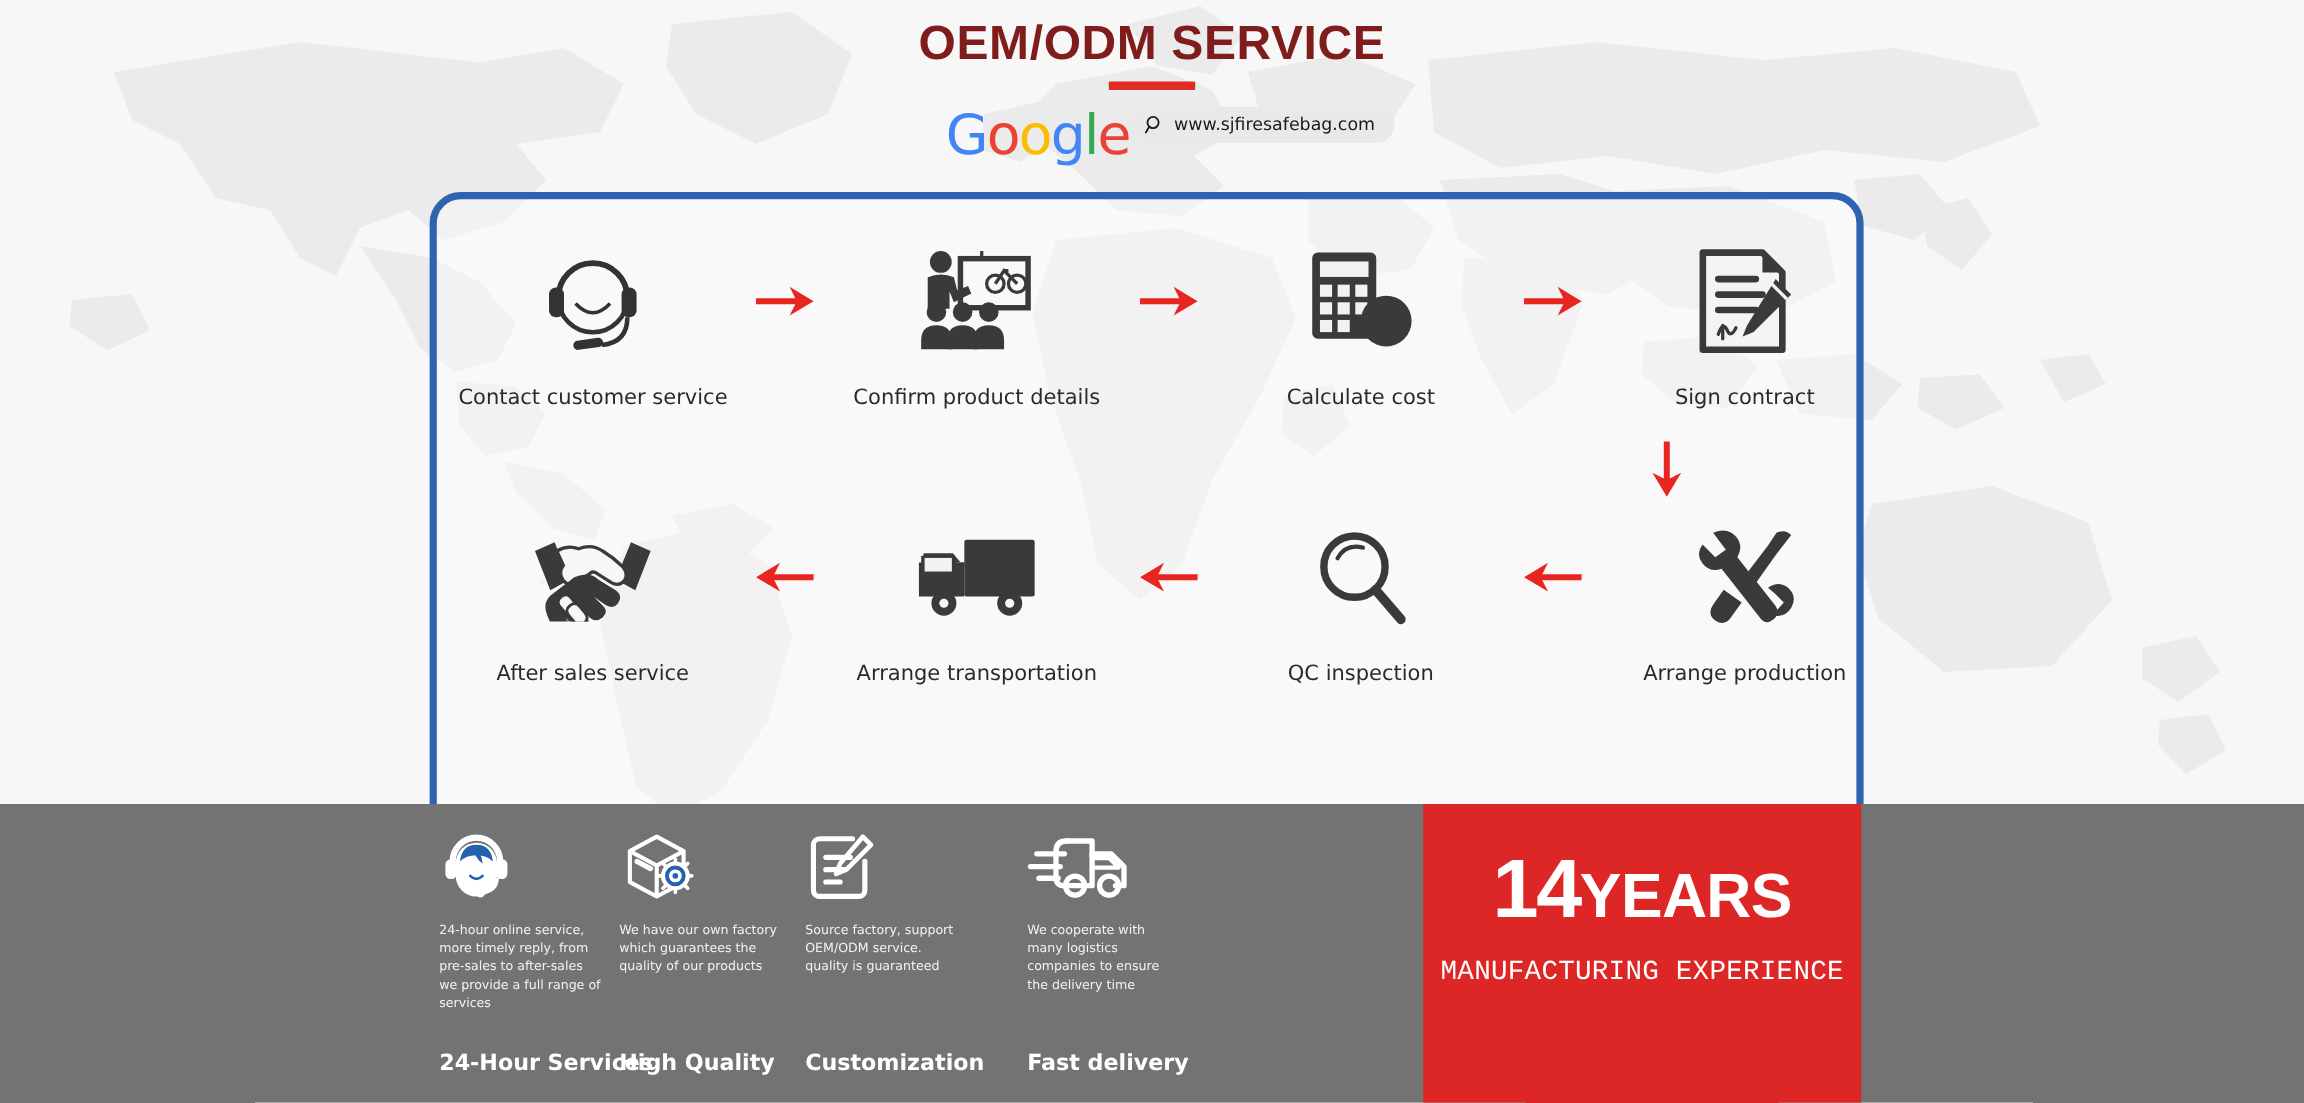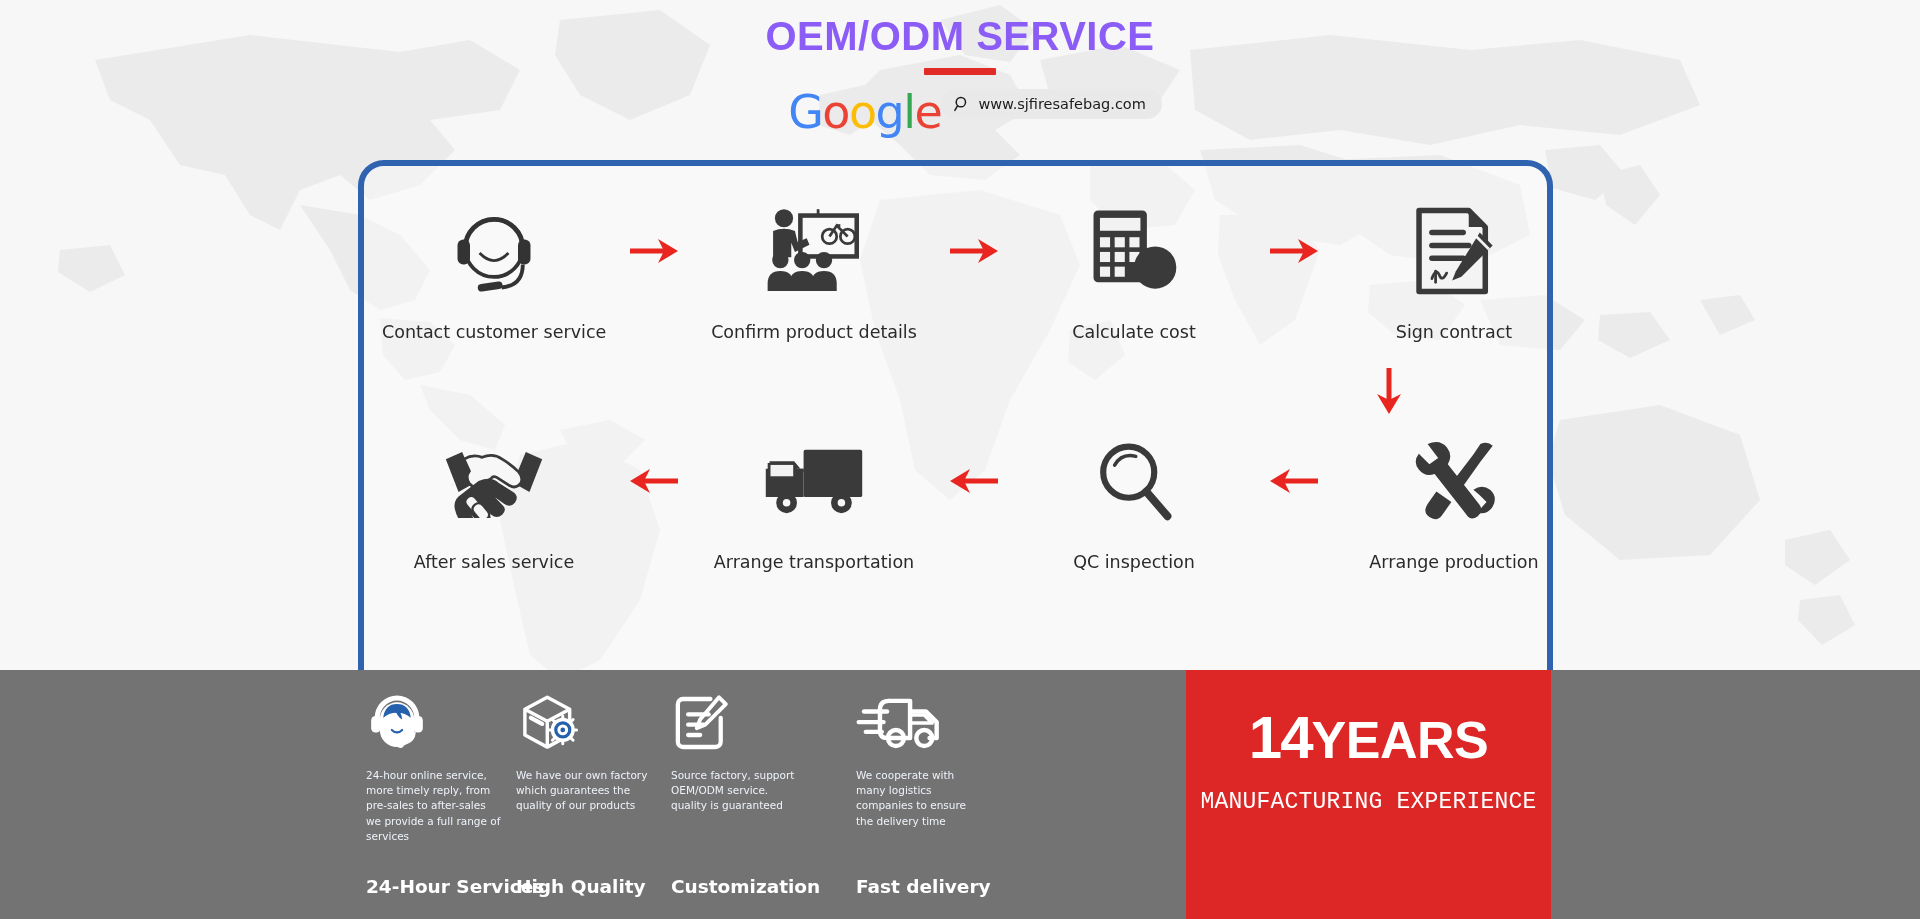--- a/index.html
+++ b/index.html
@@ -37,21 +37,21 @@
   .header {
     position: absolute;
     left: 0; top: 0;
     width: 1920px;
     z-index: 3;
     text-align: center;
   }
   .page-title {
     font-size: 40px;
     font-weight: bold;
-    color: #8b5cf6;
+    color: #7f1d1d;
     letter-spacing: 0.5px;
     padding-top: 14px;
     line-height: 1.1;
   }
   .title-underline {
     width: 72px;
     height: 7px;
     background: #e02b26;
     margin: 10px auto 0 auto;
     border-radius: 1px;
@@ -225,21 +225,21 @@
     color: #fff;
     text-align: center;
   }
   .years-line {
     display: flex;
     align-items: baseline;
     justify-content: center;
     padding-top: 42px;
   }
   .years-num {
-    font-size: 60px;
+    font-size: 69px;
     font-weight: bold;
     line-height: 0.85;
     letter-spacing: -2px;
     font-family: "Liberation Sans", sans-serif;
   }
   .years-word {
     font-size: 52px;
     font-weight: bold;
     line-height: 0.85;
     letter-spacing: -0.5px;

